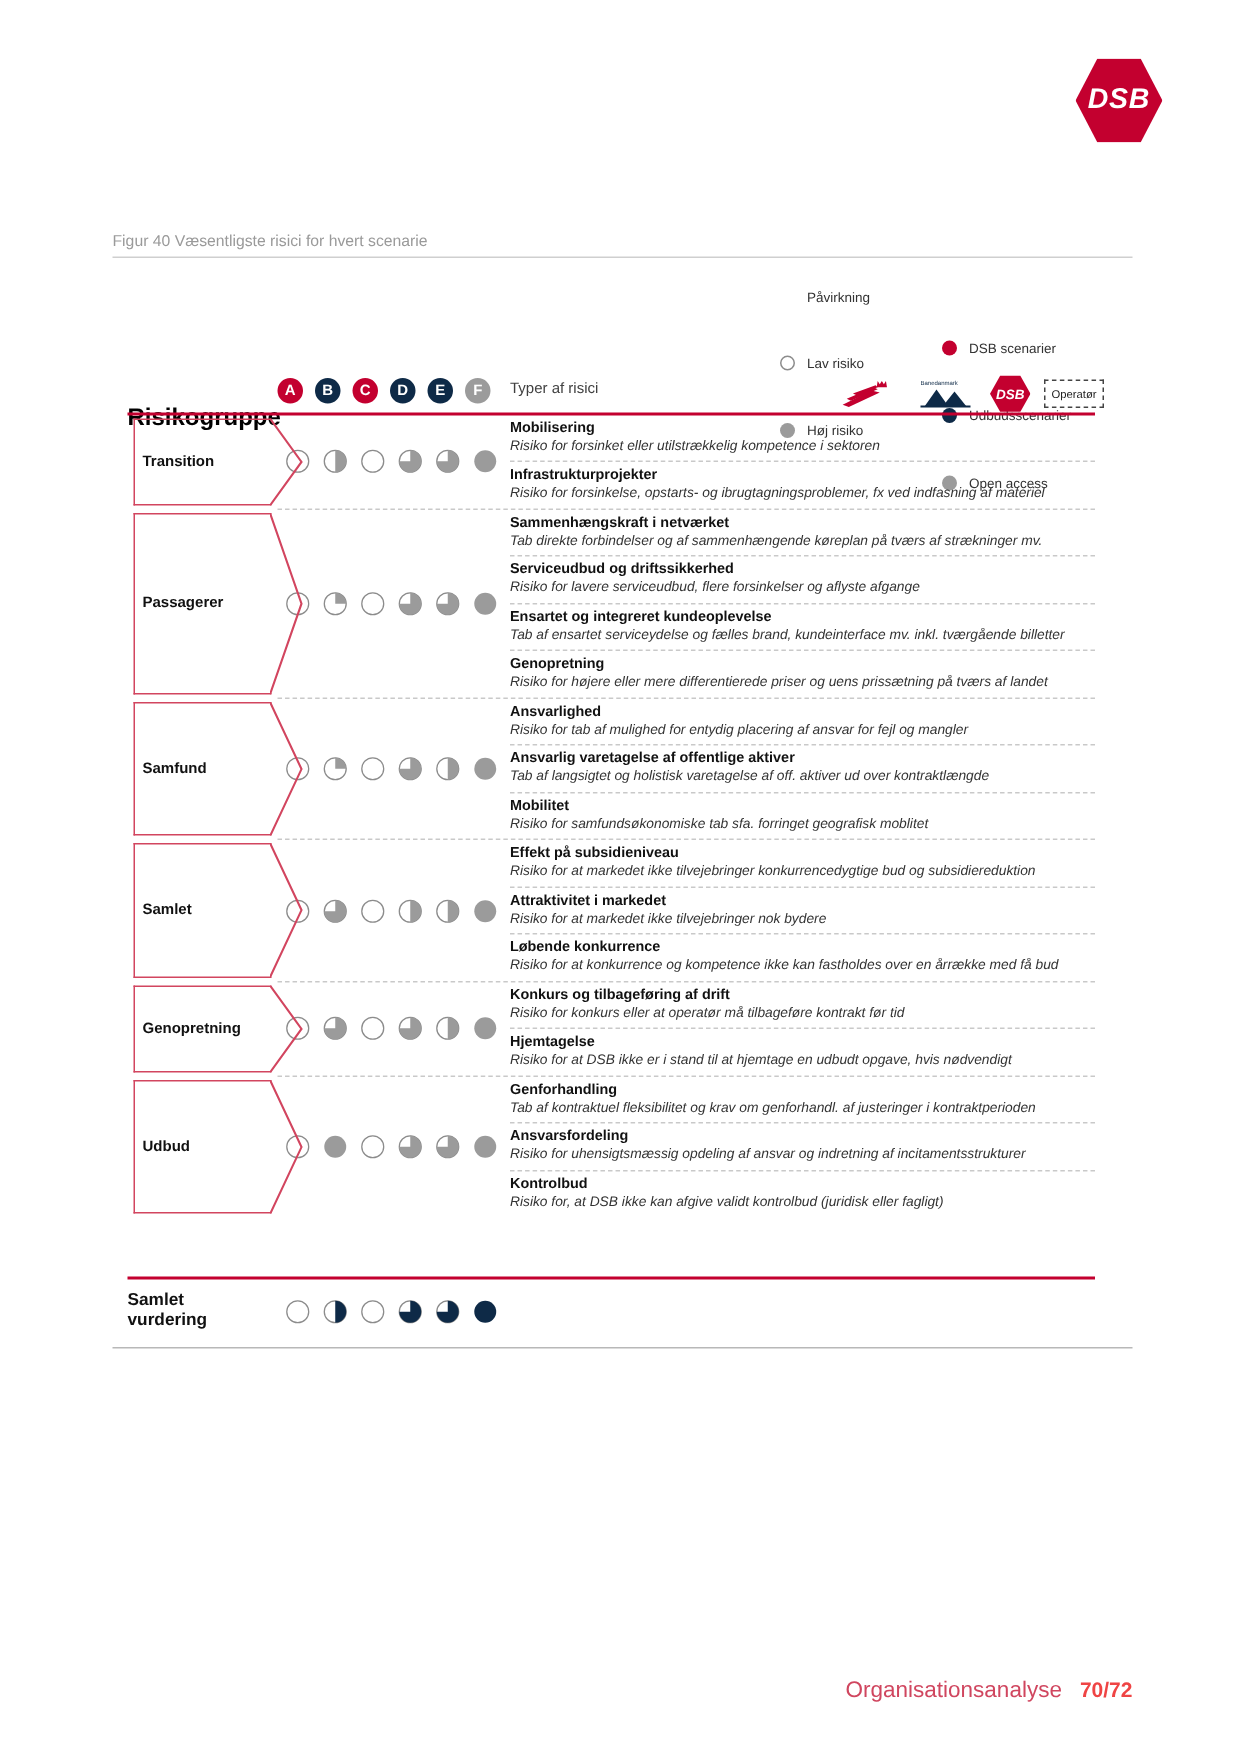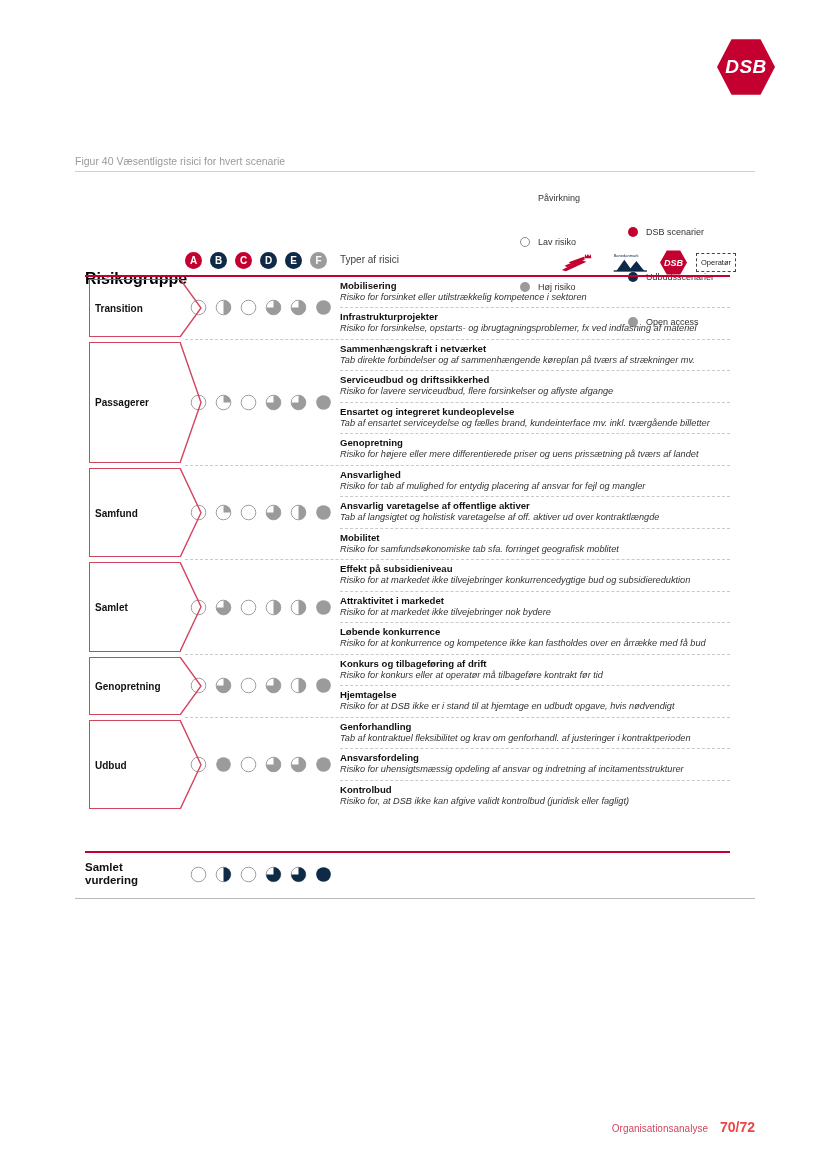--- a/index.html
+++ b/index.html
@@ -295,21 +295,21 @@
   
   .footer {
     position: absolute;
     right: 72px;
     bottom: 34px;
     display: flex;
     align-items: baseline;
     gap: 12px;
   }
   .footer-label {
-    font-size: 10px;
+    font-size: 15px;
     color: #d0465f;
   }
   .footer-page {
     font-size: 14px;
     font-weight: bold;
     color: #ef4444;
   }
 </style>
 </head>
 <body>

